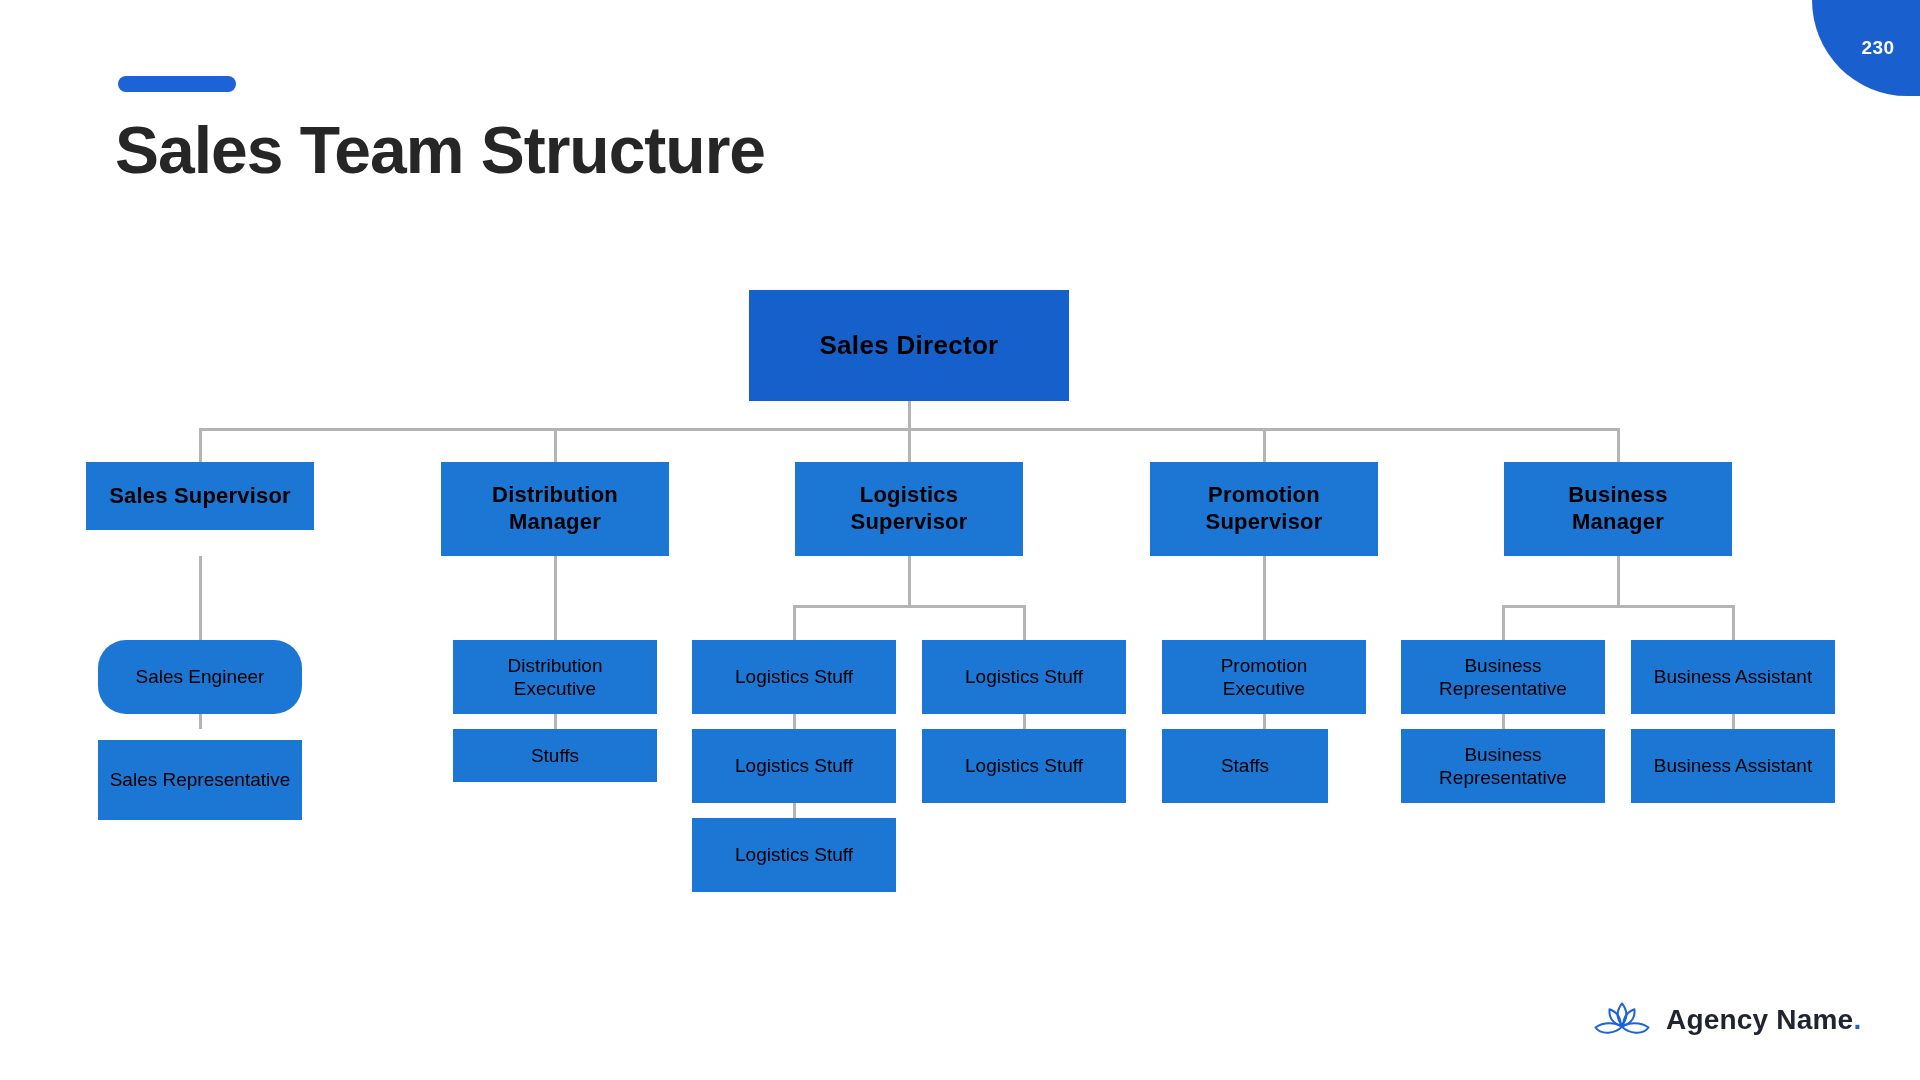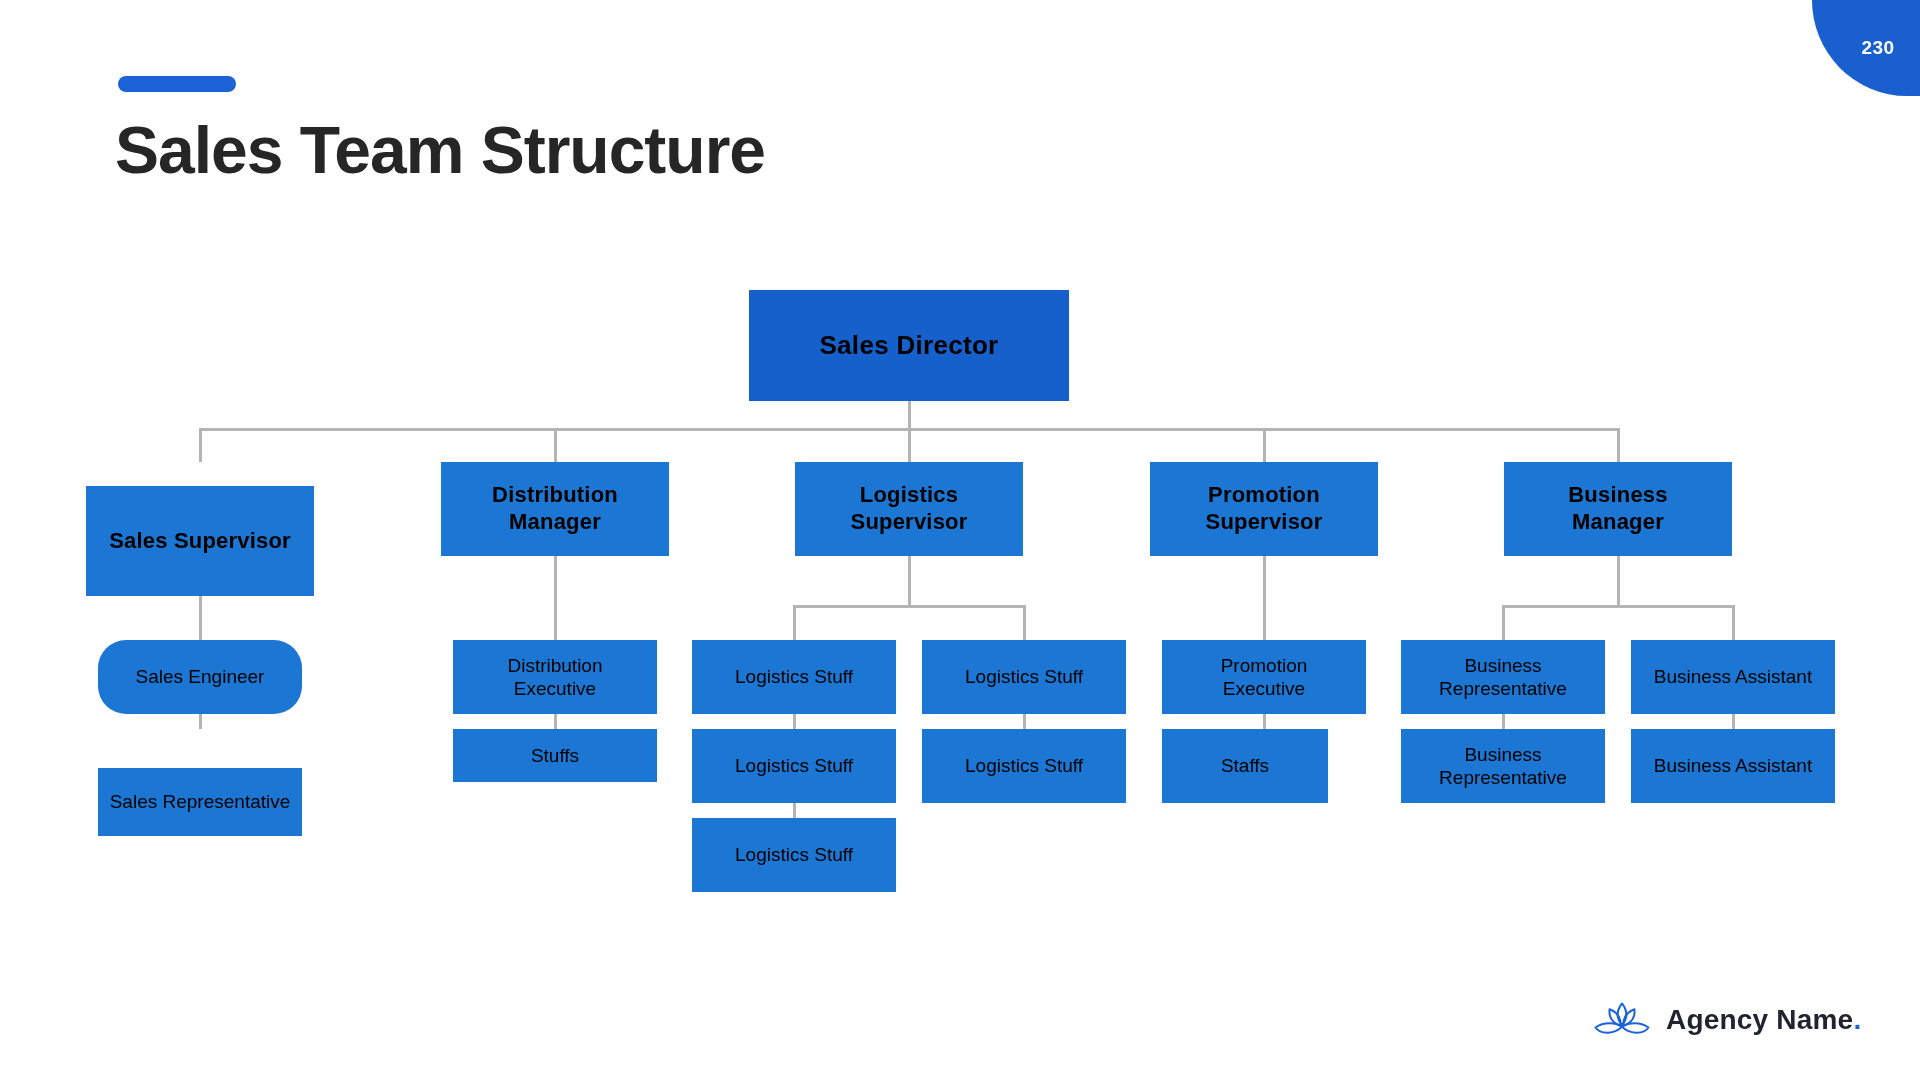--- a/index.html
+++ b/index.html
@@ -50,29 +50,29 @@
       <div class="cline" style="left: 907.5px; top: 401px; width: 3px; height: 27px;"></div>
       <div class="cline" style="left: 198.5px; top: 428px; width: 1421px; height: 3px;"></div>
       <div class="cline" style="left: 198.5px; top: 428px; width: 3px; height: 34px;"></div>
       <div class="cline" style="left: 553.5px; top: 428px; width: 3px; height: 34px;"></div>
       <div class="cline" style="left: 907.5px; top: 428px; width: 3px; height: 34px;"></div>
       <div class="cline" style="left: 1262.5px; top: 428px; width: 3px; height: 34px;"></div>
       <div class="cline" style="left: 1616.5px; top: 428px; width: 3px; height: 34px;"></div>
       <div class="obox dir" style="left: 749px; top: 290px; width: 320px; height: 111px;">
         <span>Sales Director</span>
       </div>
-      <div class="obox mgr" style="left: 86px; top: 486px; width: 228px; height: 110px;">
+      <div class="obox mgr" style="left: 86px; top: 462px; width: 228px; height: 68px;">
         <span>Sales Supervisor</span>
       </div>
       <div class="cline" style="left: 198.5px; top: 556px; width: 3px; height: 84px;"></div>
       <div class="obox kid" style="left: 98px; top: 640px; width: 204px; height: 74px; border-radius: 28px;">
         <span>Sales Engineer</span>
       </div>
       <div class="cline" style="left: 198.5px; top: 714px; width: 3px; height: 15px;"></div>
-      <div class="obox kid" style="left: 98px; top: 768px; width: 204px; height: 68px;">
+      <div class="obox kid" style="left: 98px; top: 740px; width: 204px; height: 80px;">
         <span>Sales Representative</span>
       </div>
       <div class="obox mgr" style="left: 441px; top: 462px; width: 228px; height: 94px;">
         <span>Distribution
 Manager</span>
       </div>
       <div class="cline" style="left: 553.5px; top: 556px; width: 3px; height: 84px;"></div>
       <div class="obox kid" style="left: 453px; top: 640px; width: 204px; height: 74px;">
         <span>Distribution
 Executive</span>

